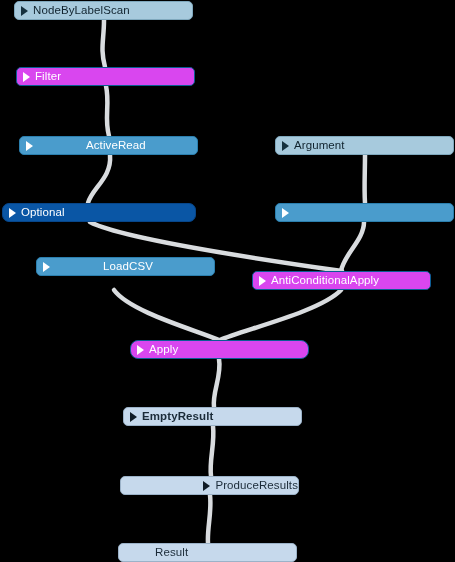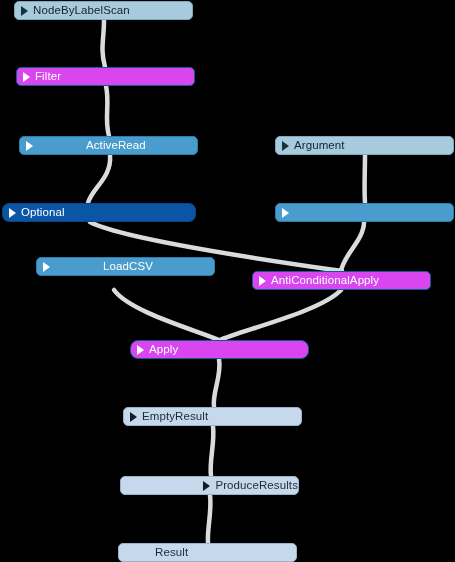--- a/index.html
+++ b/index.html
@@ -86,21 +86,21 @@
         <span class="lbl">LoadCSV</span>
       </div>
       <div class="node t-dark" style="left: 252px; top: 271px; width: 179px;">
         <span class="tri"></span>
         <span class="lbl">AntiConditionalApply</span>
       </div>
       <div class="node t-dark" style="left: 130px; top: 340px; width: 179px; border-radius: 8px;">
         <span class="tri"></span>
         <span class="lbl">Apply</span>
       </div>
-      <div class="node t-pale" style="left: 123px; top: 407px; width: 179px;">
+      <div class="node t-pale" style="left: 123px; top: 407px; width: 179px; font-weight: bold;">
         <span class="tri"></span>
         <span class="lbl">EmptyResult</span>
       </div>
       <div class="node t-pale" style="left: 120px; top: 476px; width: 179px; justify-content: flex-end;">
         <span class="tri"></span>
         <span class="lbl">ProduceResults</span>
       </div>
       <div class="node t-pale noarrow" style="left: 118px; top: 543px; width: 179px;">
         <span class="lbl">Result</span>
       </div>

